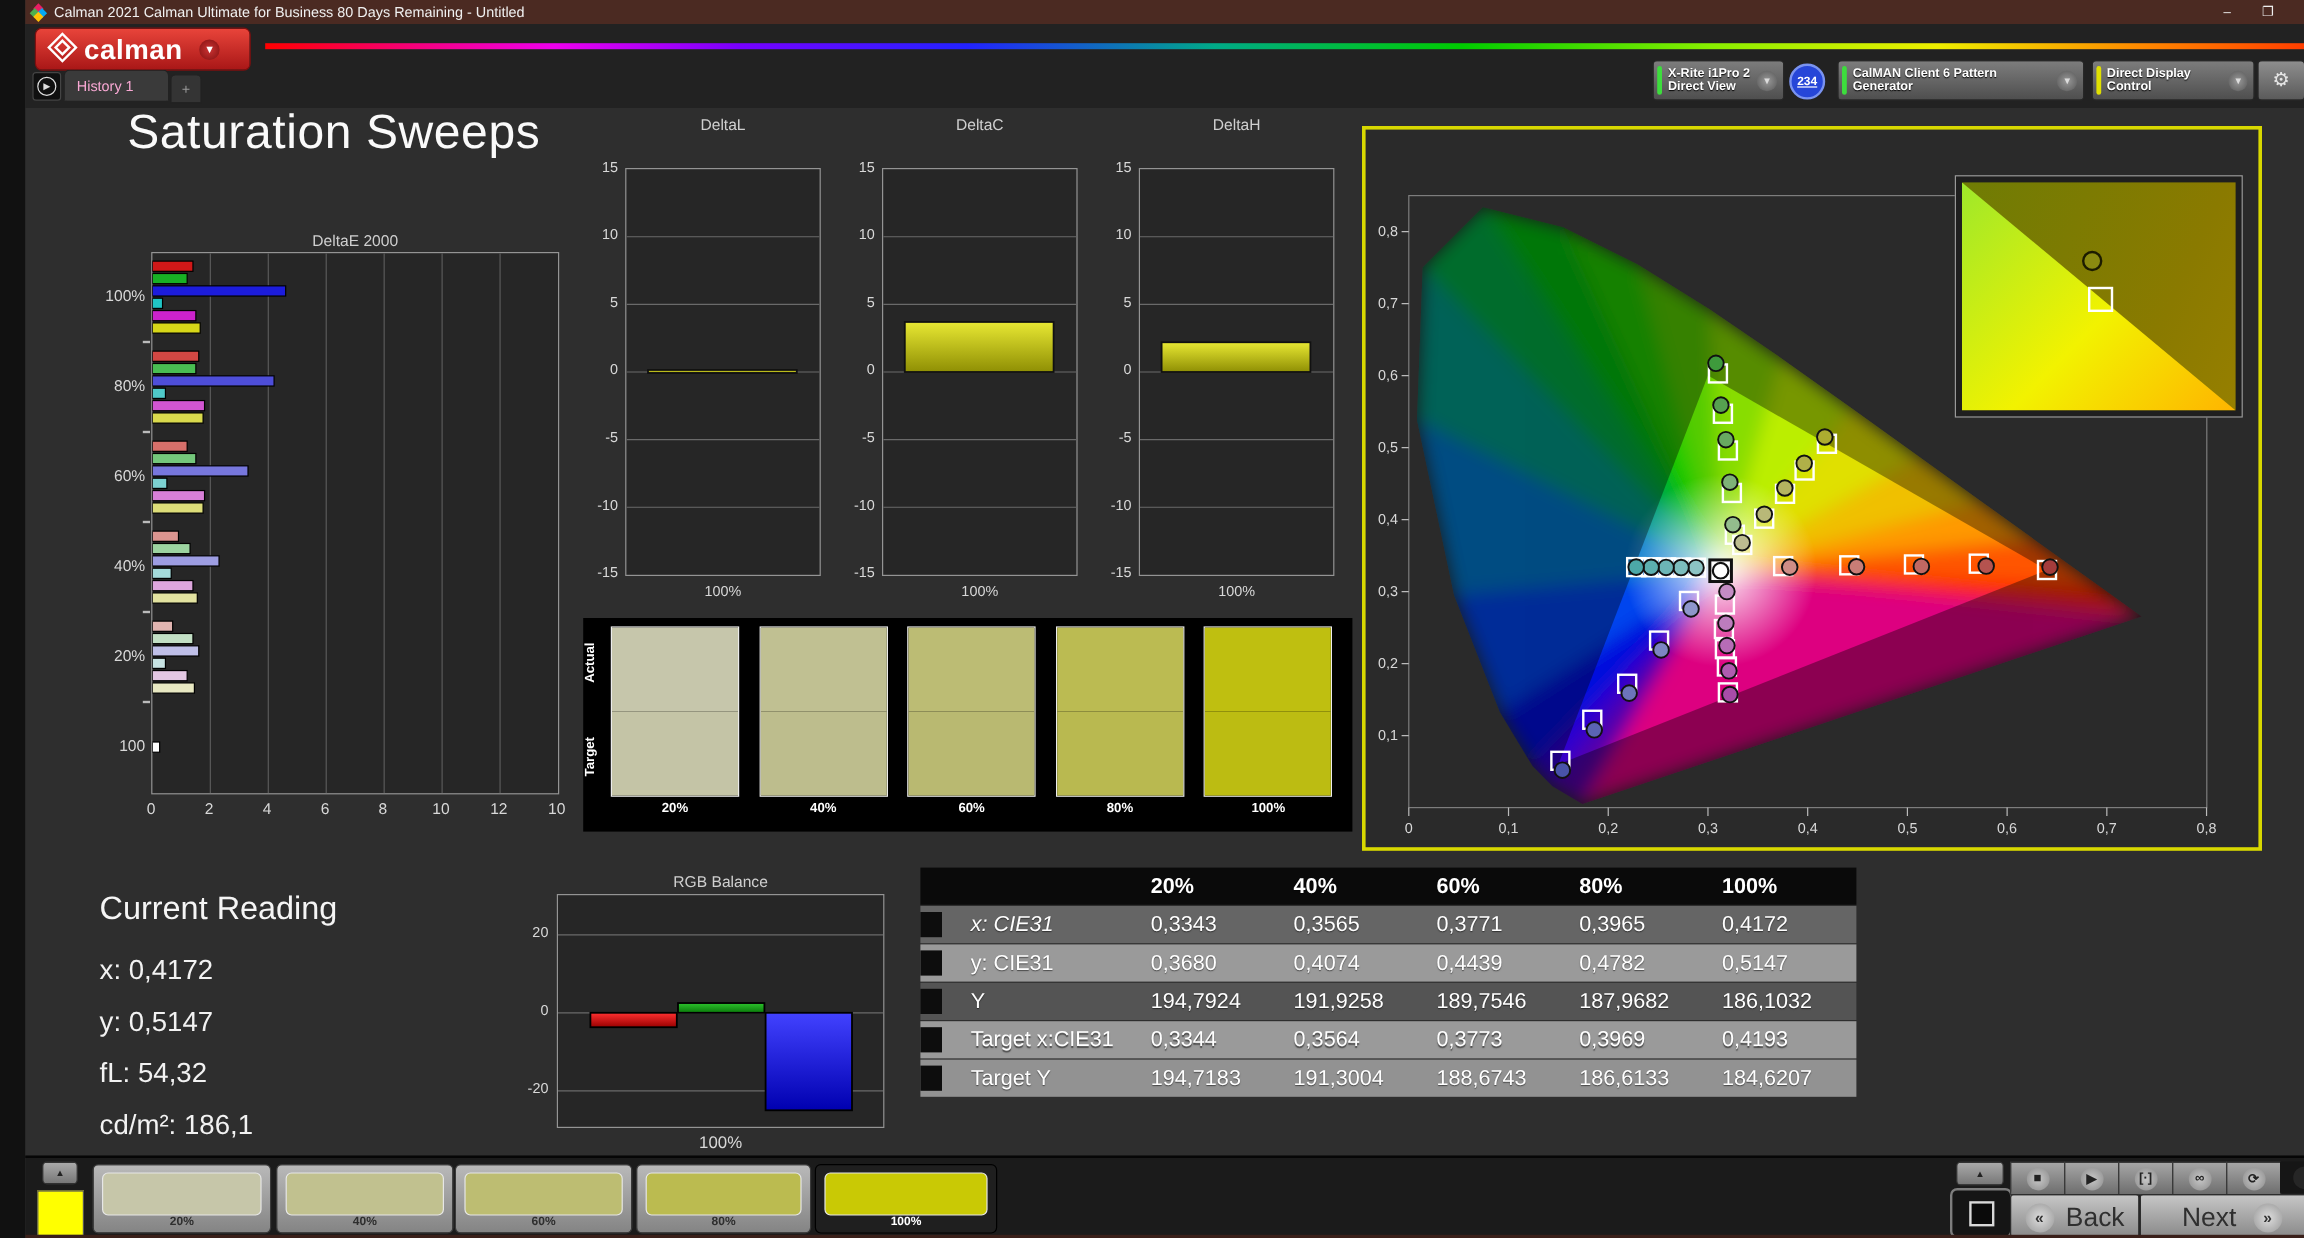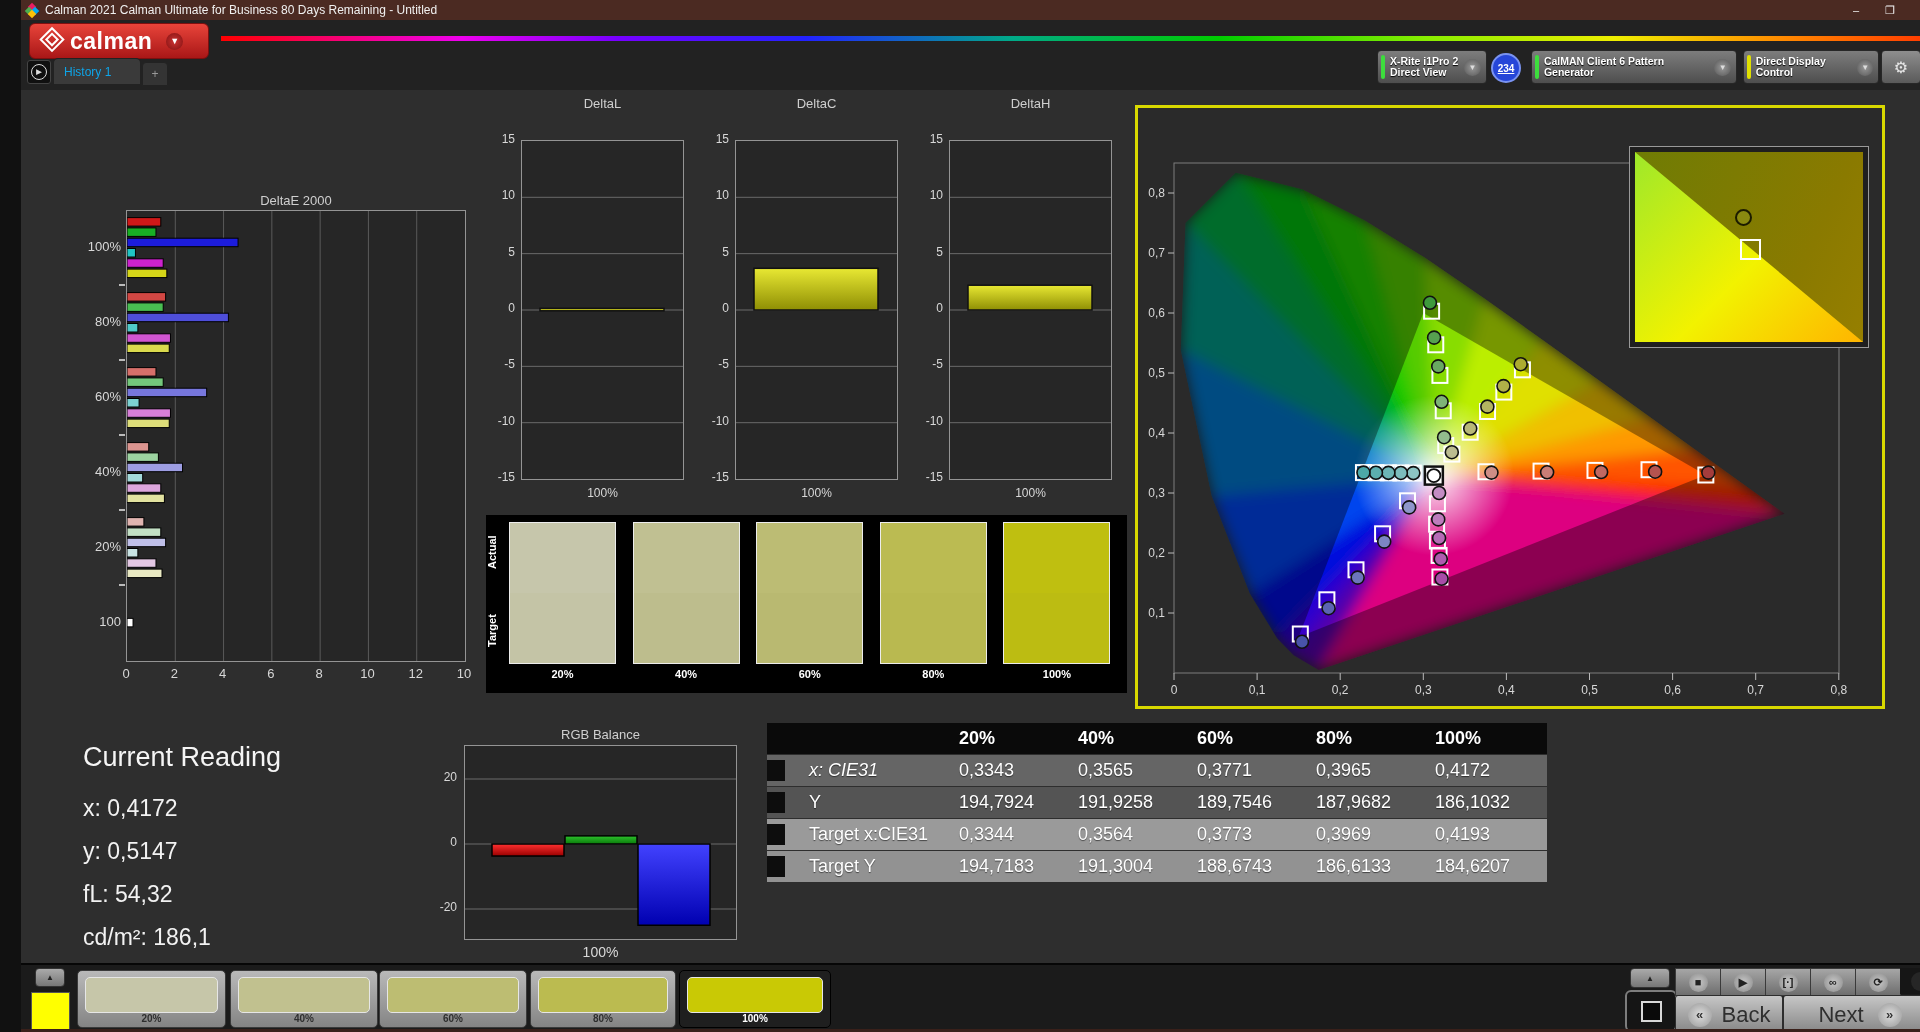--- a/index.html
+++ b/index.html
@@ -24,21 +24,21 @@
   .logo-dd{margin-left:14px;width:17px;height:17px;border-radius:50%;
            background:radial-gradient(#c33,#801010);display:flex;align-items:center;justify-content:center;
            color:#fff;font-size:9px;}
   .rainbow{left:200px;top:36px;width:1720px;height:5px;
      background:linear-gradient(90deg,#f00 0%,#e0e 14%,#70f 23%,#22f 34%,#0a8 46%,#0c0 58%,#8e0 70%,#ee0 81%,#f80 91%,#f30 100%);}
   .tabnav{left:6px;top:60px;width:22px;height:22px;background:#101010;border:1px solid #444;border-radius:3px;
           display:flex;align-items:center;justify-content:center;cursor:pointer;}
   .tabnav b{width:14px;height:14px;border:1.5px solid #ddd;border-radius:50%;color:#ddd;font-size:7px;
             display:flex;align-items:center;justify-content:center;}
   .tab{left:32px;top:58px;width:88px;height:26px;background:#3a3a3a;border:1px solid #222;border-bottom:none;
-       border-radius:5px 5px 0 0;color:#0ea5e9;font-size:12px;display:flex;align-items:center;
+       border-radius:5px 5px 0 0;color:#f9a8d4;font-size:12px;display:flex;align-items:center;
        padding-left:10px;box-sizing:border-box;cursor:pointer;}
   .tabadd{left:121px;top:62px;width:24px;height:22px;background:#343434;border:1px solid #222;
        border-radius:4px 4px 0 0;color:#999;font-size:12px;display:flex;align-items:center;justify-content:center;cursor:pointer;}
   
   .devbox{top:50px;height:32px;background:linear-gradient(#7d7d7d,#4e4e4e);border:1px solid #272727;
           border-radius:4px;display:flex;align-items:center;cursor:pointer;}
   .devbar{width:4px;height:24px;margin-left:3px;border-radius:2px;}
   .devtext{font-size:10.5px;font-weight:bold;color:#fff;line-height:11px;margin-left:5px;text-shadow:0 1px 1px #000;}
   .devdd{margin-left:auto;margin-right:5px;width:17px;height:17px;border-radius:50%;
          background:radial-gradient(#999,#555);color:#ddd;font-size:8px;display:flex;align-items:center;justify-content:center;}
@@ -149,20 +149,21 @@
     <span class="devtext">Direct Display Control</span>
     <span class="devdd">▼</span>
   </div>
   <div class="abs sqbtn" style="left:1860px;width:38px;">
     <span style="font-size:16px;">⚙</span>
     </div>
   <div class="abs sqbtn" style="left:1902px;width:18px;">
     <span style="font-size:9px;">◀</span>
     </div>
 
+  <div class="abs h1title" style="left:85px;top:88px;">Saturation Sweeps</div>
 
   <div class="abs charttitle" style="left:105px;top:193px;width:340px;">DeltaE 2000</div>
   <div class="abs plot" style="left:105px;top:210px;width:340px;height:452px;">
     <svg id="deltaeSvg" width="338" height="450">
         <line x1="48.285714285714285" y1="0" x2="48.285714285714285" y2="450" stroke="#5a5a5a" stroke-width="1"></line>
         <line x1="96.57142857142857" y1="0" x2="96.57142857142857" y2="450" stroke="#5a5a5a" stroke-width="1"></line>
         <line x1="144.85714285714286" y1="0" x2="144.85714285714286" y2="450" stroke="#5a5a5a" stroke-width="1"></line>
         <line x1="193.14285714285714" y1="0" x2="193.14285714285714" y2="450" stroke="#5a5a5a" stroke-width="1"></line>
         <line x1="241.42857142857142" y1="0" x2="241.42857142857142" y2="450" stroke="#5a5a5a" stroke-width="1"></line>
         <line x1="289.7142857142857" y1="0" x2="289.7142857142857" y2="450" stroke="#5a5a5a" stroke-width="1"></line>
@@ -516,20 +517,28 @@
         <div class="tcell tval" style="font-weight:bold;">100%</div>
       </div>
       <div class="trow" style="background:#656565;margin-top:1px;">
         <div class="tcell tlabel" style="border-left:18px solid #0d0d0d;font-style:italic;">x: CIE31</div>
         <div class="tcell tval" style="">0,3343</div>
         <div class="tcell tval" style="">0,3565</div>
         <div class="tcell tval" style="">0,3771</div>
         <div class="tcell tval" style="">0,3965</div>
         <div class="tcell tval" style="">0,4172</div>
       </div>
+      <div class="trow" style="background:#9a9a9a;margin-top:1px;">
+        <div class="tcell tlabel" style="border-left:18px solid #0d0d0d;">y: CIE31</div>
+        <div class="tcell tval" style="">0,3680</div>
+        <div class="tcell tval" style="">0,4074</div>
+        <div class="tcell tval" style="">0,4439</div>
+        <div class="tcell tval" style="">0,4782</div>
+        <div class="tcell tval" style="">0,5147</div>
+      </div>
       <div class="trow" style="background:#545454;margin-top:1px;">
         <div class="tcell tlabel" style="border-left:18px solid #0d0d0d;">Y</div>
         <div class="tcell tval" style="">194,7924</div>
         <div class="tcell tval" style="">191,9258</div>
         <div class="tcell tval" style="">189,7546</div>
         <div class="tcell tval" style="">187,9682</div>
         <div class="tcell tval" style="">186,1032</div>
       </div>
       <div class="trow" style="background:#9a9a9a;margin-top:1px;">
         <div class="tcell tlabel" style="border-left:18px solid #0d0d0d;">Target x:CIE31</div>

